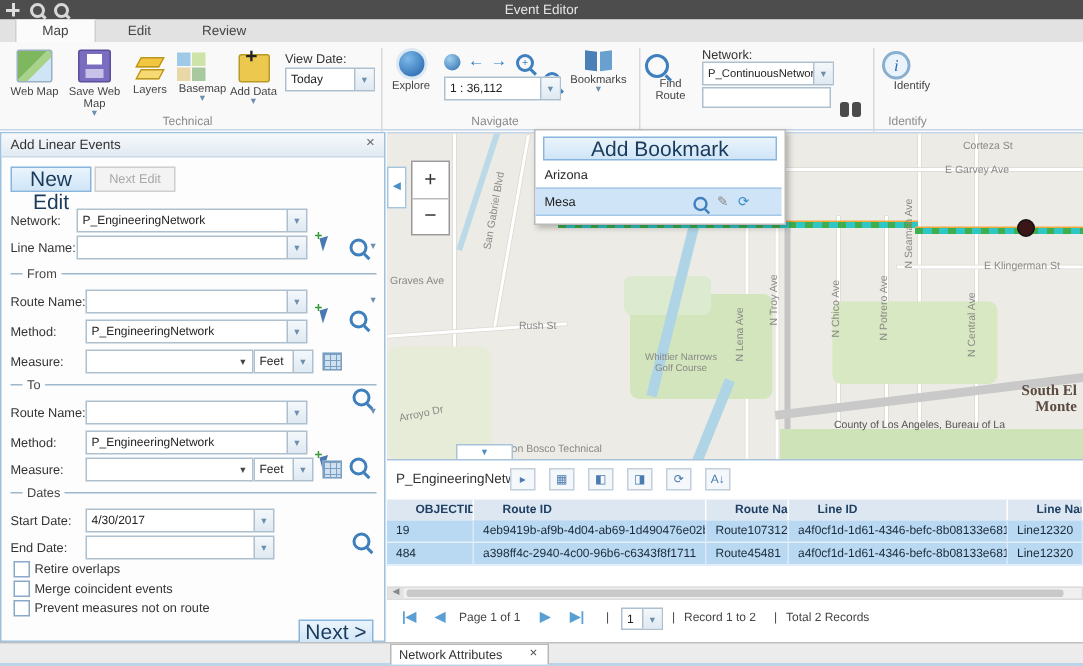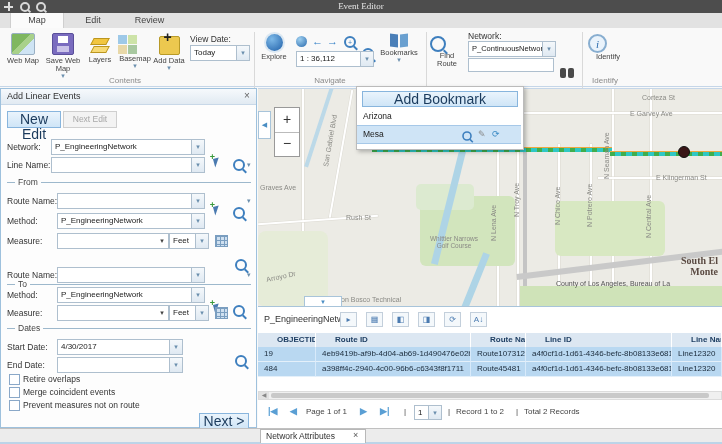--- a/index.html
+++ b/index.html
@@ -1,19 +1,19 @@
 <!DOCTYPE html>
 <html><head>
 <meta charset="utf-8">
 <style>
   html,body{margin:0;padding:0;background:#fff;}
   #app{position:relative;width:722px;height:444px;font-family:"Liberation Sans",sans-serif;font-size:9px;color:#333;overflow:hidden;background:#f9f9f9;}
   .abs{position:absolute;}
   
-  #titlebar{left:0;top:0;width:722px;height:13px;background:#4d4d4d;font-family:Liberation Serif, serif;}
+  #titlebar{left:0;top:0;width:722px;height:13px;background:#4d4d4d;}
   #titlebar .ttl{width:100%;text-align:center;color:#e6e6e6;font-size:9px;line-height:13px;}
   .pan-ic{left:4px;top:2px;width:9px;height:9px;}
   .pan-ic::before{content:"";position:absolute;left:4px;top:0;width:2px;height:9px;background:#ddd;}
   .pan-ic::after{content:"";position:absolute;left:0;top:4px;width:9px;height:2px;background:#ddd;}
   .mgw{width:6px;height:6px;border:2px solid #d8d8d8;border-radius:50%;}
   .mgw::after{content:"";position:absolute;width:4px;height:2px;background:#d8d8d8;transform:rotate(45deg);right:-3px;bottom:-2px;}
   
   #tabrow{left:0;top:13px;width:722px;height:15px;background:#e2e2e2;border-bottom:1px solid #cfcfcf;}
   .rtab{top:0;height:15px;text-align:center;line-height:15px;font-size:9px;color:#444;}
   .rtab.active{background:#fbfbfb;border-left:1px solid #cfcfcf;border-right:1px solid #cfcfcf;}
@@ -132,21 +132,21 @@
     <div class="abs rbtn" style="left:152px;top:8px;width:34px;">
       <span class="ic ic-adddata"></span>
       <div>Add Data</div>
       <div class="caret">▾</div>
     </div>
     <div class="abs flabel" style="left:190px;top:6px;">View Date:</div>
     <div class="abs combo" style="left:190px;top:17px;width:58px;">
       <span class="cv">Today</span>
       <span class="ca">▾</span>
     </div>
-    <div class="abs glabel" style="left:40px;width:170px;">Contents</div>
+    <div class="abs glabel" style="left:40px;width:170px;">Technical</div>
     <div class="abs gsep" style="left:254px;"></div>
 
     
     <div class="abs rbtn" style="left:258px;top:6px;width:32px;">
       <span class="ic ic-explore"></span>
       <div>Explore</div>
     </div>
     <span class="abs ic ic-globe" style="left:296px;top:8px;"></span>
     <span class="abs navarrow" style="left:312px;top:8px;">←</span>
     <span class="abs navarrow" style="left:327px;top:8px;">→</span>
@@ -297,21 +297,21 @@
       <span class="cv"></span>
       <span class="ca" style="background:none;border:none;color:#444;">▾</span>
     </div>
     <div class="abs combo" style="left:168px;top:144px;width:38px;">
       <span class="cv">Feet</span>
       <span class="ca">▾</span>
     </div>
     <span class="abs ic-grid" style="left:214px;top:146px;"></span>
     <span class="abs mg" style="left:234px;top:146px;"></span>
 
-    <div class="abs sect" style="left:6px;top:162px;width:244px;margin-top:28px;">
+    <div class="abs sect" style="left:6px;top:162px;width:244px;">
         <span>To</span>
       </div>
     <div class="abs flabel" style="left:6px;top:181px;">Route Name:</div>
     <div class="abs combo" style="left:56px;top:178px;width:146px;">
       <span class="cv"></span>
       <span class="ca">▾</span>
     </div>
     <span class="abs ic-pointer" style="left:212px;top:179px;"></span>
     <span class="abs mg" style="left:232px;top:180px;"></span>
     <span class="abs caret" style="left:246px;top:183px;">▾</span>

